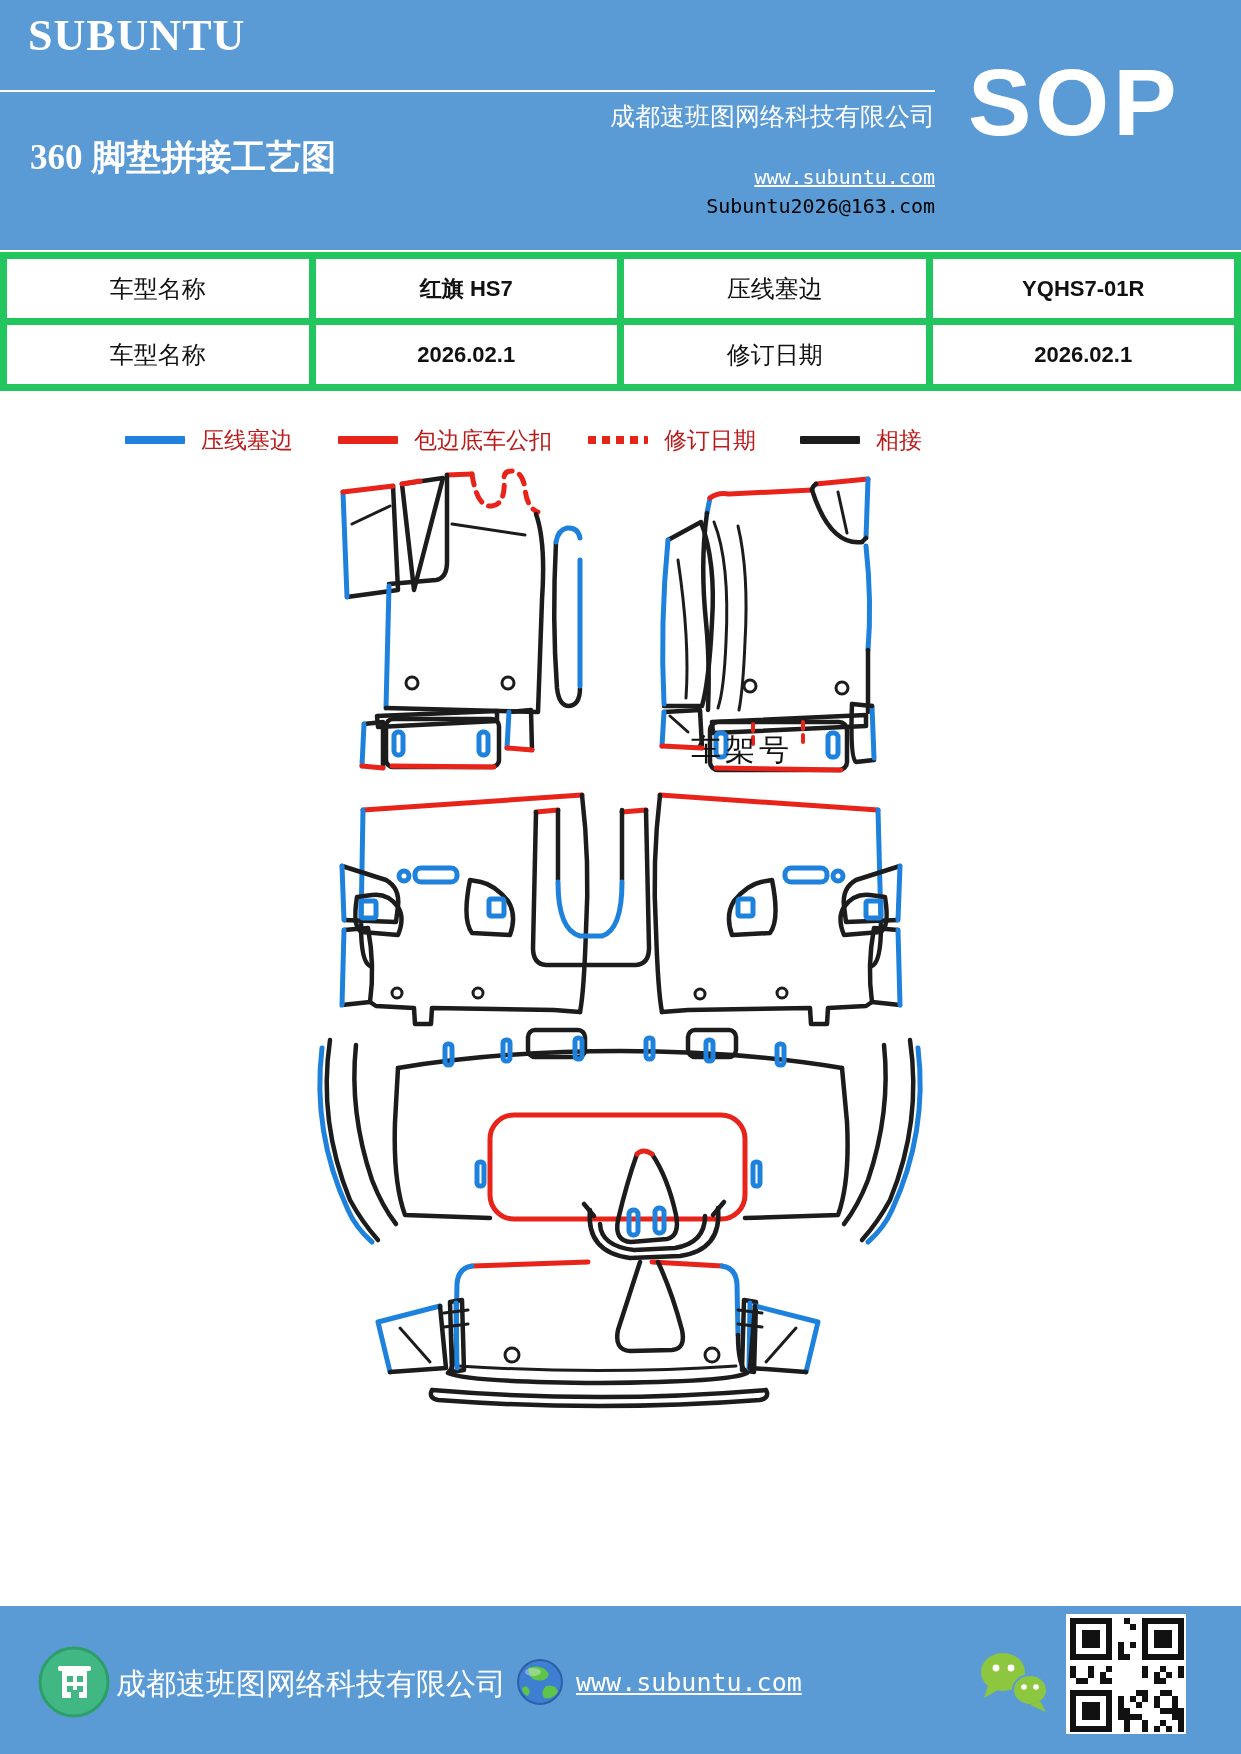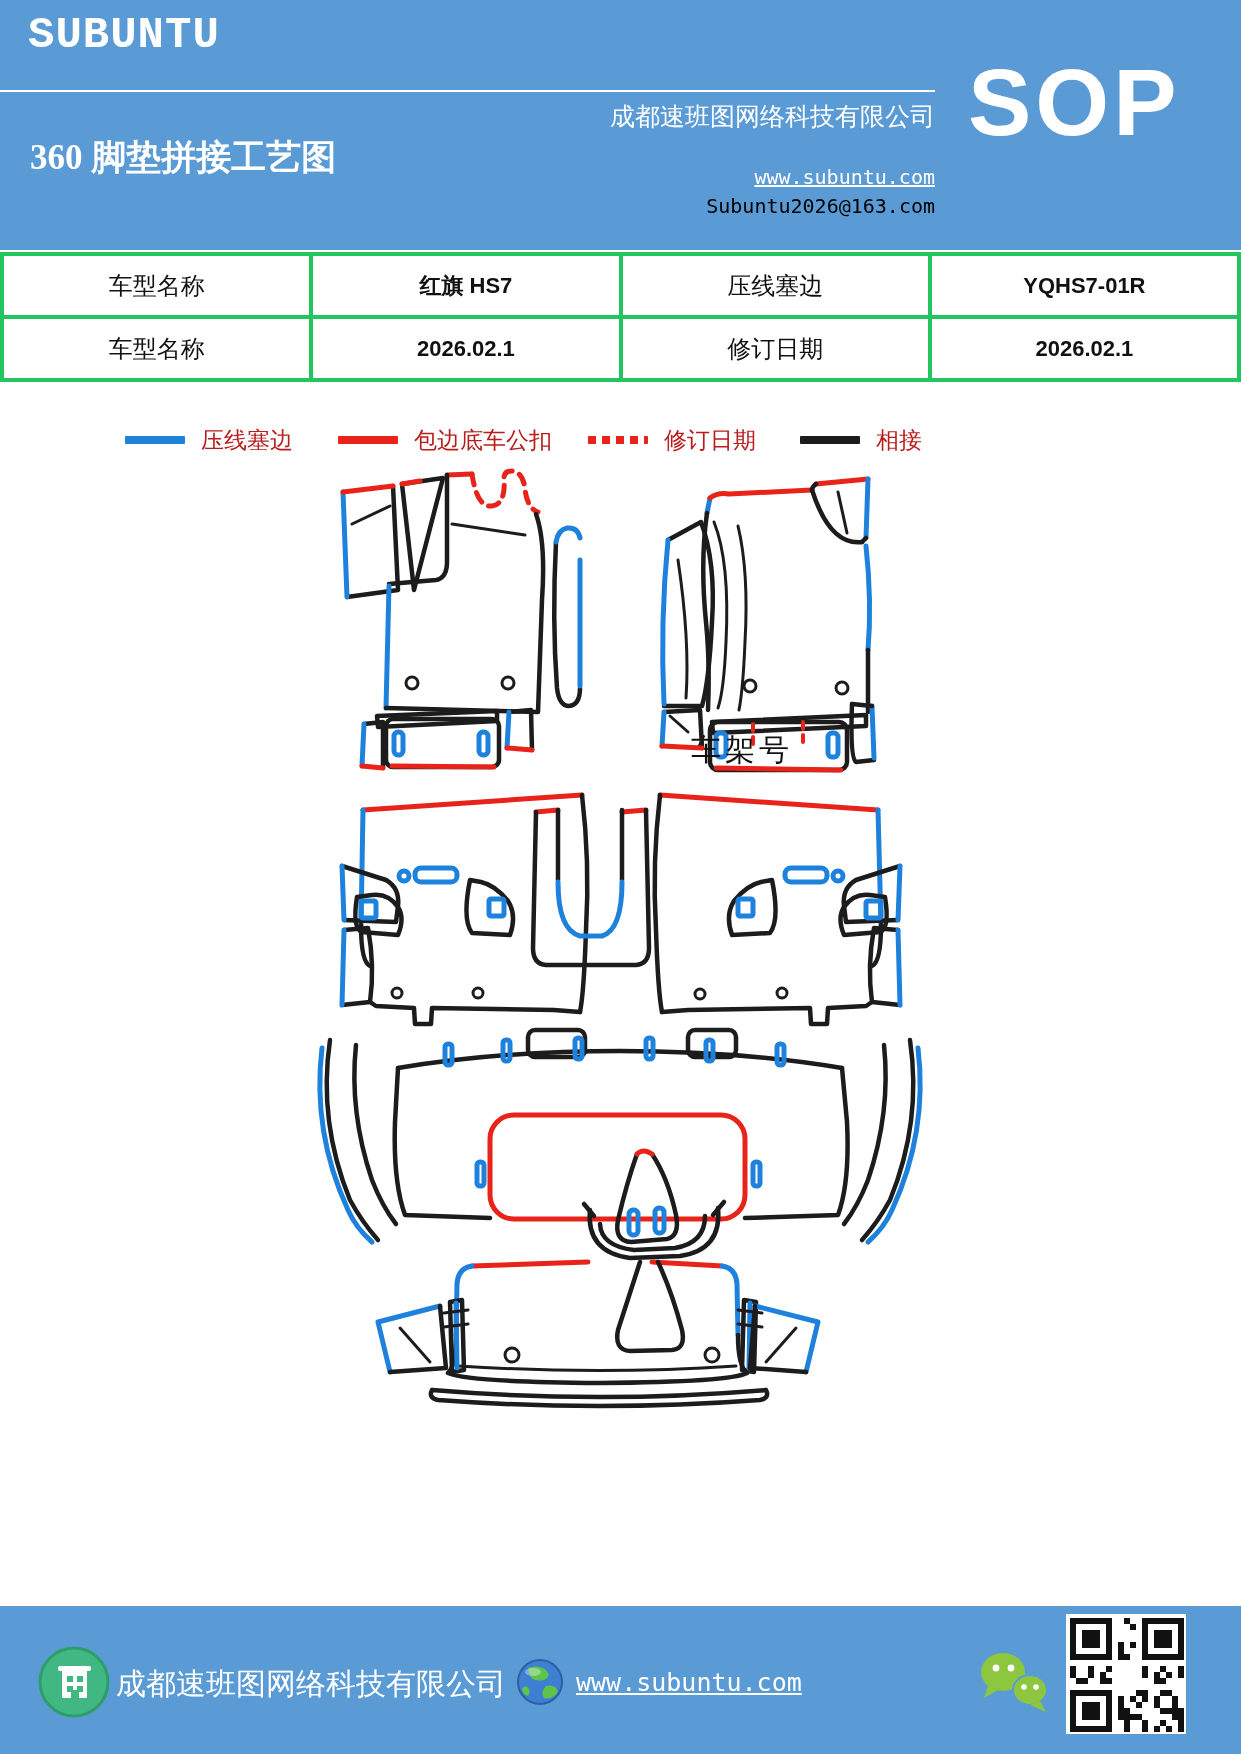--- a/index.html
+++ b/index.html
@@ -1,33 +1,33 @@
 <!DOCTYPE html>
 <html><head>
 <meta charset="utf-8">
 <style>
   html,body{margin:0;padding:0;background:#e8e8e8;}
   .page{position:relative;width:1241px;height:1754px;margin:0 auto;background:#ffffff;
         font-family:"Liberation Serif", serif;overflow:hidden;}
   
   .hdr{position:absolute;left:0;top:0;width:1241px;height:250px;background:#5b9bd5;color:#fff;}
-  .brand{position:absolute;left:28px;top:10px;font-family:Liberation Mono, monospace;
+  .brand{position:absolute;left:28px;top:10px;font-family:Liberation Serif, serif;
          font-weight:bold;font-size:44px;letter-spacing:1px;text-align:center;}
   .hdr-rule{position:absolute;left:0;top:90px;width:935px;height:2px;background:#ffffff;}
   .hdr-company{position:absolute;left:600px;top:100px;width:335px;text-align:right;font-size:25px;}
   .sop{position:absolute;left:968px;top:48px;font-family:"Liberation Sans",sans-serif;
        font-weight:bold;font-size:95px;letter-spacing:4px;}
   .doc-title{position:absolute;left:30px;top:134px;font-size:35px;font-weight:bold;text-align:center;}
   .hdr-site{position:absolute;left:640px;top:165px;width:295px;text-align:right;
             font-family:"DejaVu Sans Mono",monospace;font-size:20px;text-decoration:underline;color:#fff;}
   .hdr-mail{position:absolute;left:640px;top:194px;width:295px;text-align:right;
             font-family:"DejaVu Sans Mono",monospace;font-size:20px;color:#000000;}
   
   .tbl{position:absolute;left:0;top:252px;width:1241px;border-collapse:collapse;}
-  .tbl td{border:4px solid #22c55e;height:57px;text-align:center;vertical-align:middle;
+  .tbl td{border:7px solid #22c55e;height:57px;text-align:center;vertical-align:middle;
           font-size:24px;color:#111;}
   .tbl td.lab{font-family:"Liberation Serif",serif;}
   .tbl td.val{font-family:"Liberation Sans",sans-serif;font-weight:600;font-size:22px;margin-top:26px;}
   
   .legend{position:absolute;left:0;top:420px;width:1241px;height:40px;}
   .leg-item{position:absolute;top:0;height:40px;display:flex;align-items:center;}
   .sw{width:60px;height:8px;border-radius:1px;margin-right:16px;}
   .sw.dotted{background-color:transparent !important;
              background-image:repeating-linear-gradient(90deg,currentColor 0 8px,transparent 8px 14px);}
   .leg-label{font-size:23px;color:#b91c1c;}

